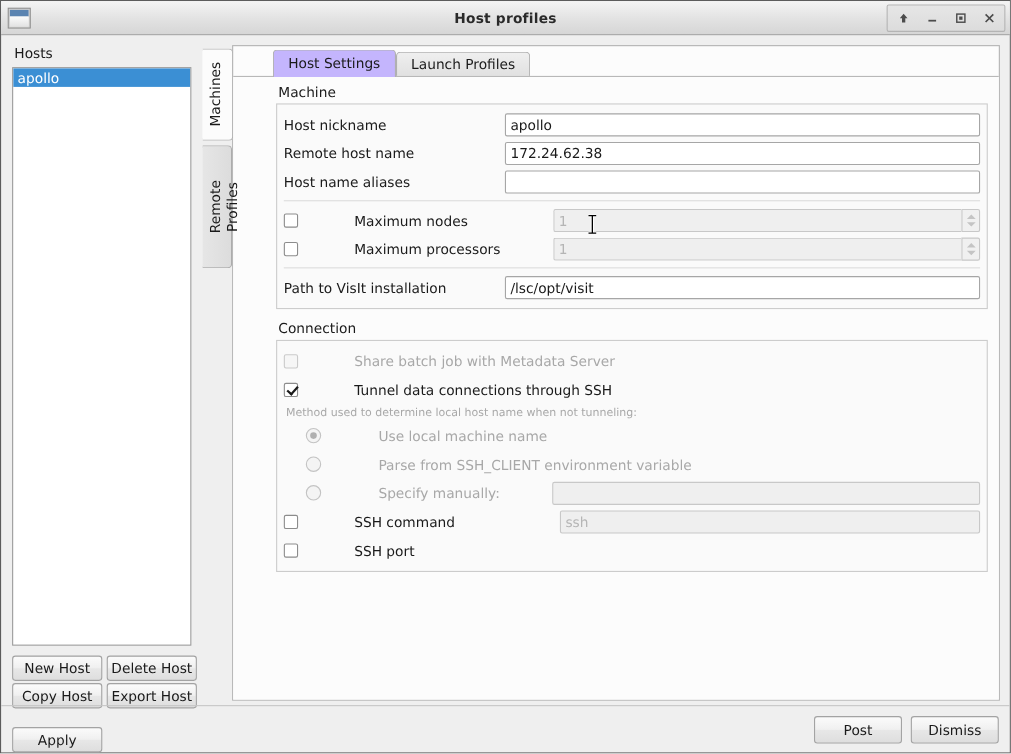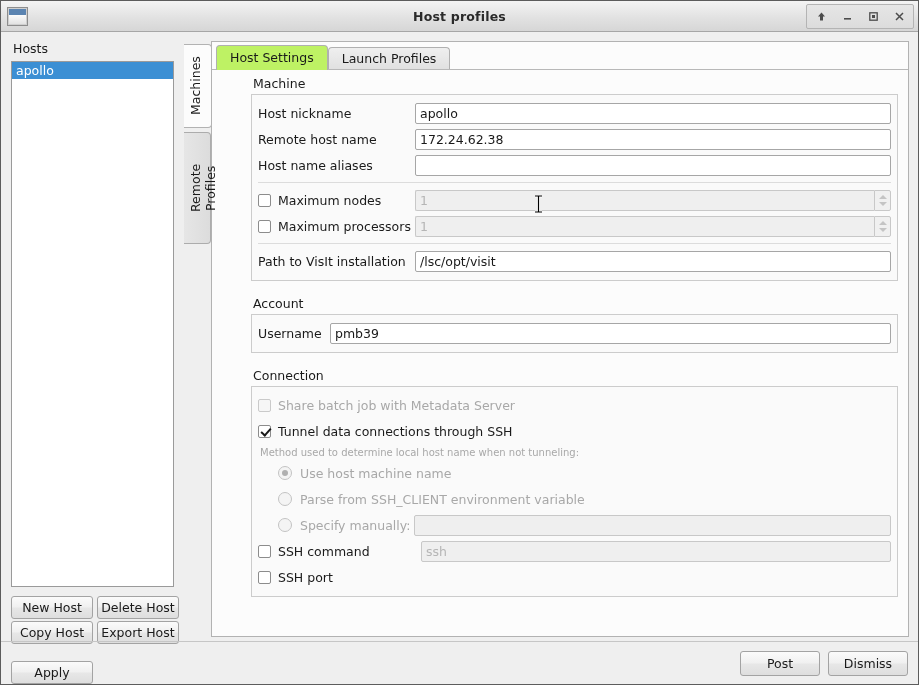--- a/index.html
+++ b/index.html
@@ -173,50 +173,52 @@
     padding: 0 13px;
     font-size: 12.5px;
     border: 1px solid #b0b0b0;
     border-bottom: none;
     border-radius: 4px 4px 0 0;
     background: linear-gradient(to bottom, #efefef, #e0e0e0);
     color: #1a1a1a;
     position: relative;
   }
   .htab.selected {
-    background: #bef264;
+    background: #c4b5fd;
     height: 25px; line-height: 24px;
     border-color: #b0b0b0;
     z-index: 2;
+    margin-left: 32px;
   }
   .tab-content {
     flex: 1 1 auto;
     border-top: 1px solid #b8b8b8;
     margin-top: -1px;
     padding: 6px 10px 0 10px;
     background: #fcfcfc;
     position: relative;
   }
 
   
-  .group { margin-bottom: 15px; padding-left: 29px; }
+  .group { margin-bottom: 10px; padding-left: 29px; }
   .group-title {
     font-size: 12.5px;
     color: #1a1a1a;
     margin: 0 0 3px 2px;
   }
   .group-box {
     border: 1px solid #cccccc;
     background: #fafafa;
     padding: 5px 6px 6px 6px;
   }
 
   .row {
     display: flex; align-items: center;
     height: 26px;
+    gap: 44px;
   }
   .row .lbl {
     font-size: 12.5px; color: #1a1a1a;
     white-space: nowrap;
   }
   .row.disabled .lbl { color: #a8a8a8; }
 
   .field {
     height: 21px;
     background: #ffffff;
@@ -430,49 +432,40 @@
                 <div class="sep"></div>
 
                 <div class="row">
                   <div class="lbl" style="width:157px">Path to VisIt installation</div>
                   <div class="field">/lsc/opt/visit</div>
                 </div>
 
               </div>
             </div>
 
-            <div class="group">
-              <div class="group-title">Account</div>
-              <div class="group-box">
-                <div class="row">
-                  <div class="lbl" style="width:72px">Username</div>
-                  <div class="field">pmb39</div>
-                </div>
-              </div>
-            </div>
 
             <div class="group">
               <div class="group-title">Connection</div>
               <div class="group-box">
 
                 <div class="row disabled">
                   <div class="cb disabled"></div>
                   <div class="lbl">Share batch job with Metadata Server</div>
                 </div>
 
                 <div class="row">
                   <div class="cb checked"></div>
                   <div class="lbl">Tunnel data connections through SSH</div>
                 </div>
 
                 <div class="hint">Method used to determine local host name when not tunneling:</div>
 
                 <div class="row disabled indent">
                   <div class="rb checked"></div>
-                  <div class="lbl">Use host machine name</div>
+                  <div class="lbl">Use local machine name</div>
                 </div>
 
                 <div class="row disabled indent">
                   <div class="rb"></div>
                   <div class="lbl">Parse from SSH_CLIENT environment variable</div>
                 </div>
 
                 <div class="row disabled indent">
                   <div class="rb"></div>
                   <div class="lbl" style="width:114px">Specify manually:</div>

